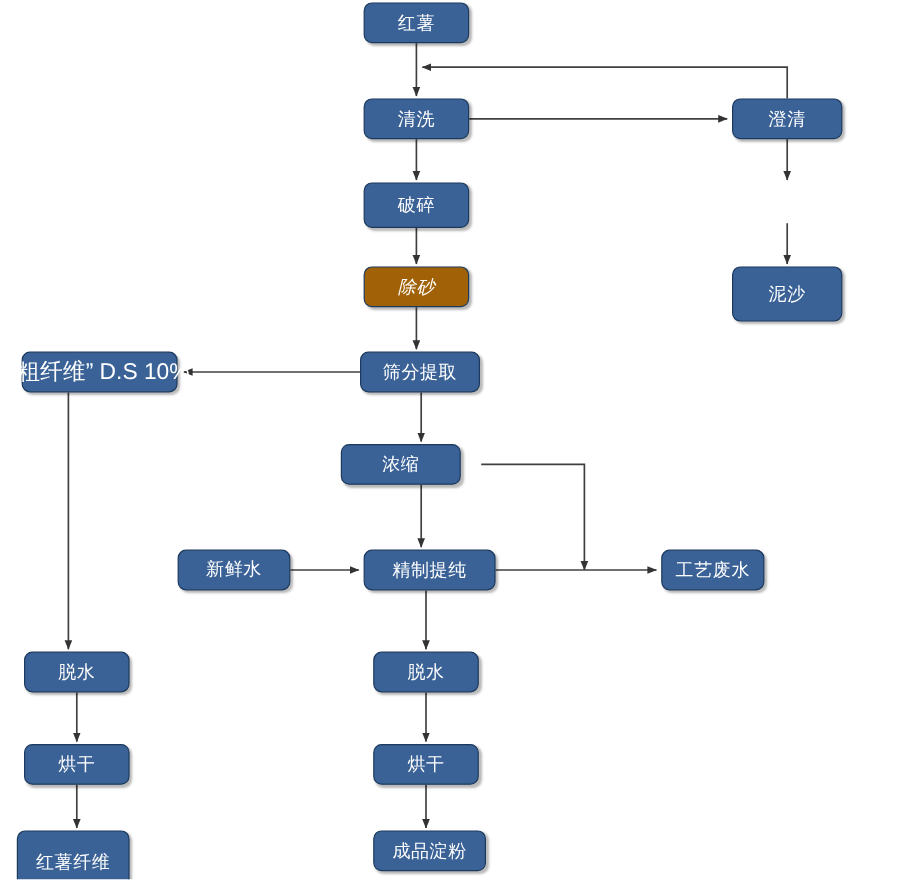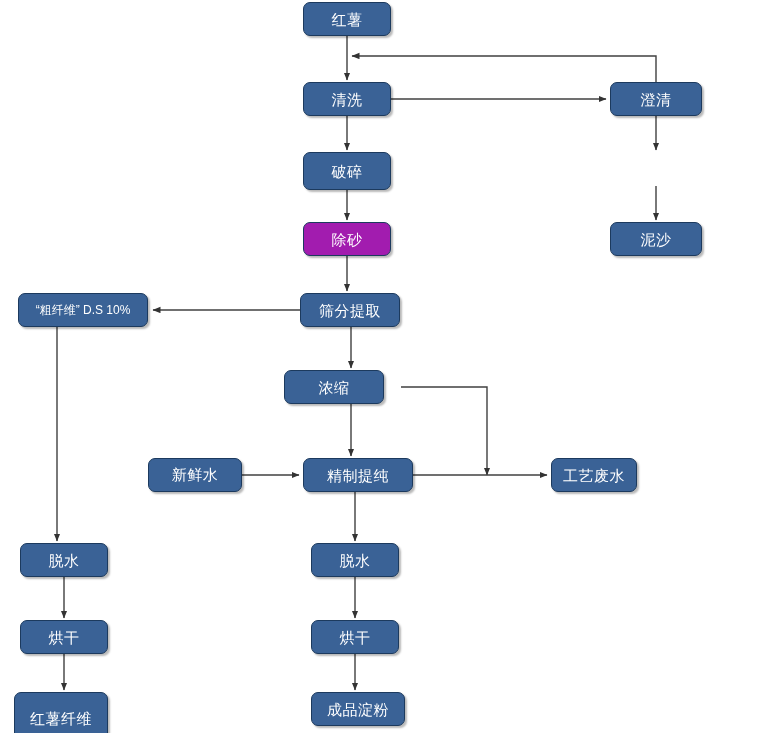--- a/index.html
+++ b/index.html
@@ -36,21 +36,21 @@
     align-items: center;
     justify-content: center;
     font-size: 15px;
     line-height: 1;
     letter-spacing: 0.5px;
     box-shadow: 2px 2px 2px rgba(0,0,0,0.28);
     white-space: nowrap;
     z-index: 2;
   }
   .node.small-text {
-    font-size: 12px;
+    font-size: 19px;
     letter-spacing: 0px;
   }
 </style>
 </head>
 <body>
 
 <div id="diagram-canvas" style="background: rgb(255, 255, 255);">
 
   <svg id="edge-layer" viewBox="0 0 760 733" width="760" height="733">
     <defs>
@@ -107,24 +107,24 @@
     </div>
   <div class="node" style="left: 303px; top: 82px; width: 88px; height: 34px; background: rgb(58, 98, 150); border-color: rgb(28, 58, 94); color: rgb(255, 255, 255);">
       <span>清洗</span>
     </div>
   <div class="node" style="left: 610px; top: 82px; width: 92px; height: 34px; background: rgb(58, 98, 150); border-color: rgb(28, 58, 94); color: rgb(255, 255, 255);">
       <span>澄清</span>
     </div>
   <div class="node" style="left: 303px; top: 152px; width: 88px; height: 38px; background: rgb(58, 98, 150); border-color: rgb(28, 58, 94); color: rgb(255, 255, 255);">
       <span>破碎</span>
     </div>
-  <div class="node" style="left: 303px; top: 222px; width: 88px; height: 34px; background: #a21caf; border-color: rgb(28, 58, 94); color: rgb(255, 255, 255);">
+  <div class="node" style="left: 303px; top: 222px; width: 88px; height: 34px; background: #a16207; border-color: rgb(28, 58, 94); color: rgb(255, 255, 255); font-style: italic;">
       <span>除砂</span>
     </div>
-  <div class="node" style="left: 610px; top: 222px; width: 92px; height: 34px; background: rgb(58, 98, 150); border-color: rgb(28, 58, 94); color: rgb(255, 255, 255); text-align: right;">
+  <div class="node" style="left: 610px; top: 222px; width: 92px; height: 46px; background: rgb(58, 98, 150); border-color: rgb(28, 58, 94); color: rgb(255, 255, 255); text-align: right;">
       <span>泥沙</span>
     </div>
   <div class="node small-text" style="left: 18px; top: 293px; width: 130px; height: 34px; background: rgb(58, 98, 150); border-color: rgb(28, 58, 94); color: rgb(255, 255, 255);">
       <span>“粗纤维” D.S 10%</span>
     </div>
   <div class="node" style="left: 300px; top: 293px; width: 100px; height: 34px; background: rgb(58, 98, 150); border-color: rgb(28, 58, 94); color: rgb(255, 255, 255);">
       <span>筛分提取</span>
     </div>
   <div class="node" style="left: 284px; top: 370px; width: 100px; height: 34px; background: rgb(58, 98, 150); border-color: rgb(28, 58, 94); color: rgb(255, 255, 255);">
       <span>浓缩</span>

